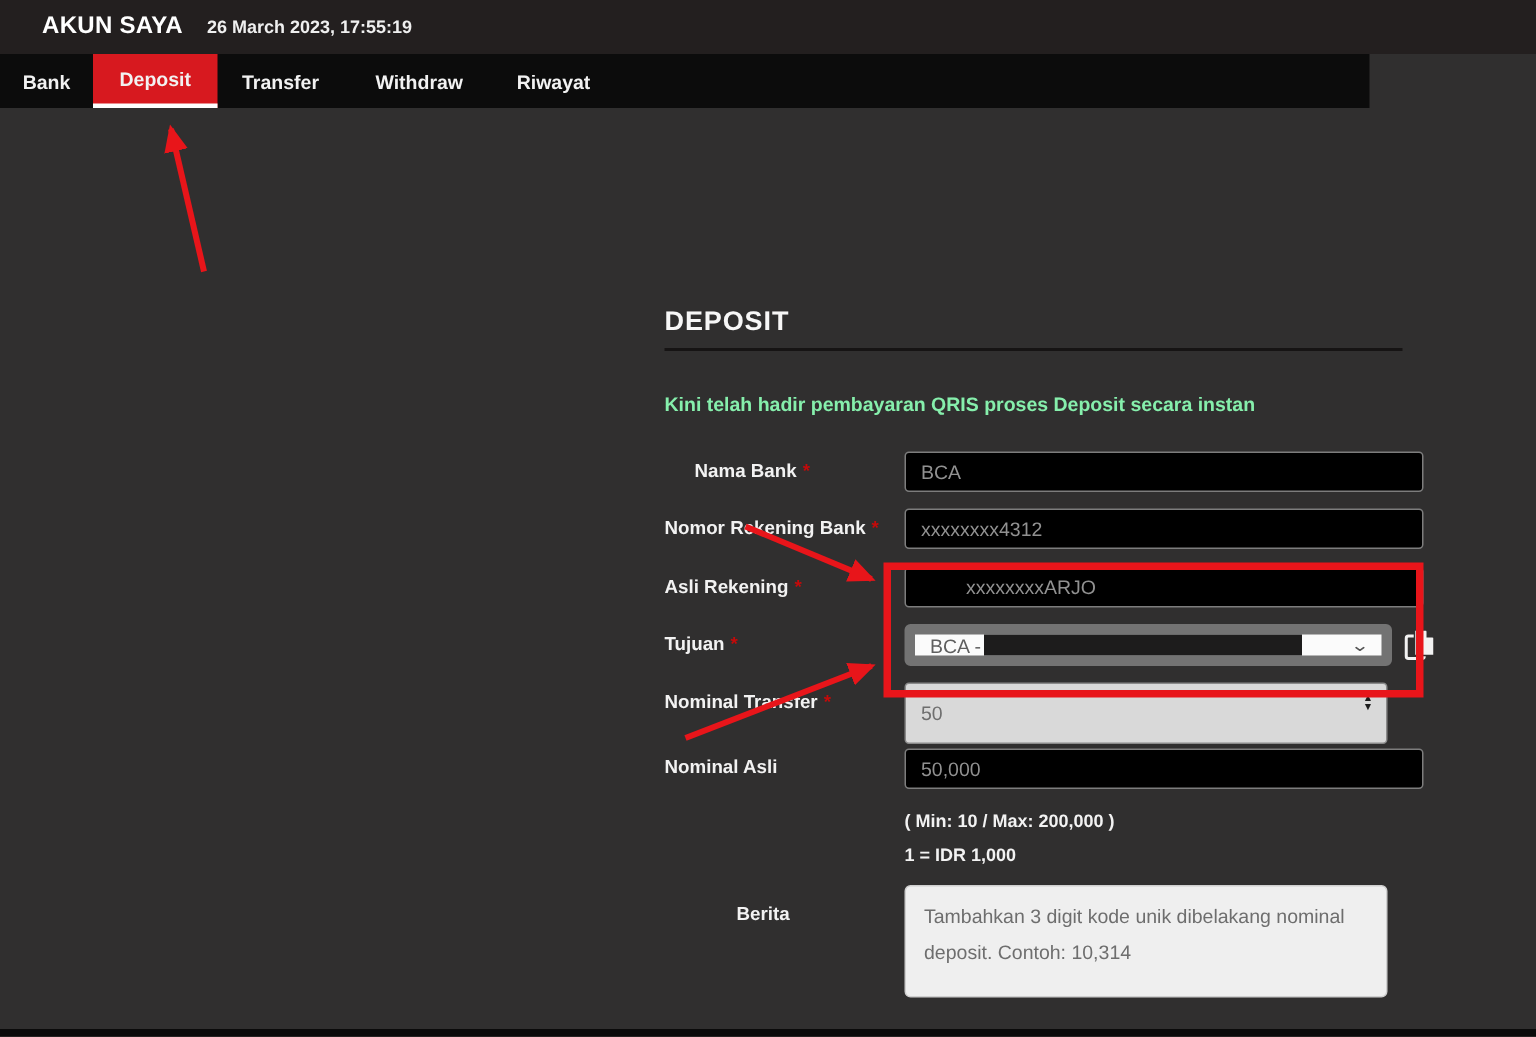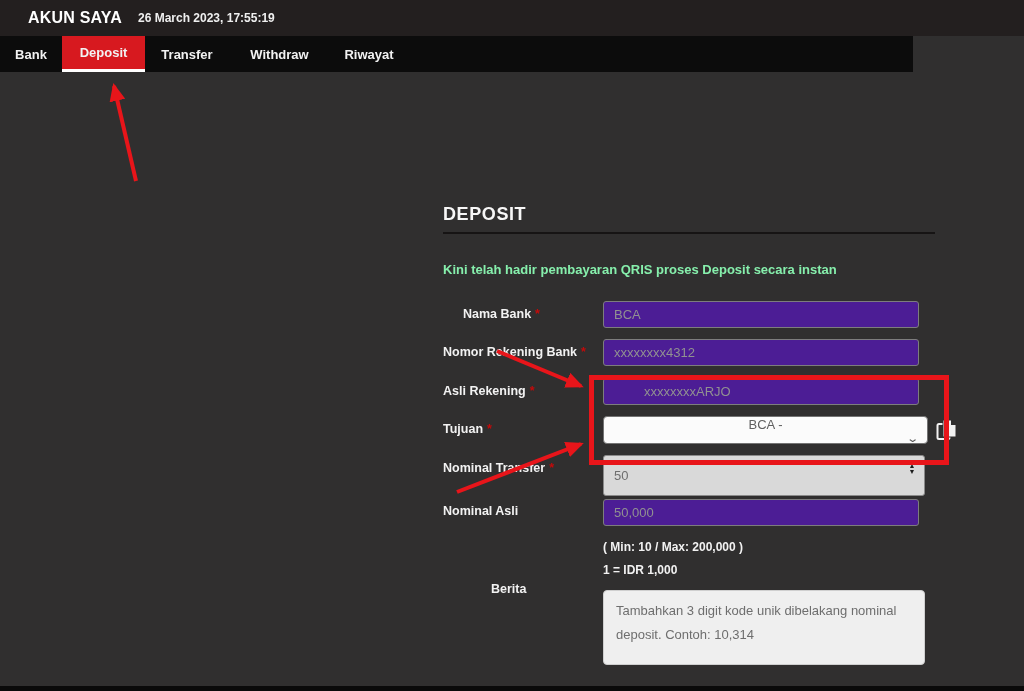--- a/index.html
+++ b/index.html
@@ -50,31 +50,31 @@
     color:#86efac; font-size:13px; font-weight:bold;
   }
 
   .f-label {
     position:absolute; left:443px; width:160px;
     color:#f2f2f2; font-size:12.5px; font-weight:bold;
   }
   .req { color:#c40a0a; font-weight:bold; margin-left:4px; }
 
   .inp {
-    position:absolute; left:603px; width:316px; height:27px;
-    background:#4c1d95; border:1px solid #7d7d7d; border-radius:3px;
+    position:absolute; left:603px; width:346px; height:27px;
+    background:#000000; border:1px solid #7d7d7d; border-radius:3px;
     color:#919191; font-size:13px; padding:0 10px;
     font-family:"Liberation Sans", sans-serif; outline:none;
   }
 
   
   .sel {
     position:absolute; left:603px; top:344px; width:325px; height:28px;
-    background:#fbfbfb; border:1px solid #737373; border-radius:4px;
-    display:flex; align-items:center; padding:0 10px; cursor:pointer;flex-direction:column;
+    background:#fbfbfb; border:7px solid #737373; border-radius:4px;
+    display:flex; align-items:center; padding:0 10px; cursor:pointer;
   }
   .sel-text { color:#5f5f5f; font-size:13px; }
   .redaction { width:212px; height:14px; background:#1d1c1c; margin-left:2px; }
   .chev { margin-left:auto; color:#555; font-size:11px; transform:scaleX(1.4); }
 
   
   .spinwrap { position:absolute; left:603px; top:383px; width:322px; height:41px; }
   .spinwrap input {
     width:100%; height:100%; background:#d9d9d9; border:1px solid #8a8a8a; border-radius:3px;
     color:#6e6e6e; font-size:13px; padding:0 26px 0 10px;
@@ -176,21 +176,21 @@
     </div>
 
     <div class="f-label" style="top:432px;">
       <span>Nominal Asli</span>
     </div>
     <input class="inp" style="top: 427px;" value="50,000">
 
     <div class="hint" style="top:468px;">( Min:  10 / Max:  200,000 )</div>
     <div class="hint" style="top:491px;">1 = IDR 1,000</div>
 
-    <div class="f-label" style="top:510px;padding-left:48px;">
+    <div class="f-label" style="top:530px;padding-left:48px;">
       <span>Berita</span>
     </div>
     <textarea class="msg" style="">Tambahkan 3 digit kode unik dibelakang nominal deposit. Contoh: 10,314</textarea>
 
   </div>
 
   <div class="bottom-strip"></div>
 
   <div class="anno-rect"></div>
   <svg class="anno-svg" viewBox="0 0 1024 691">

